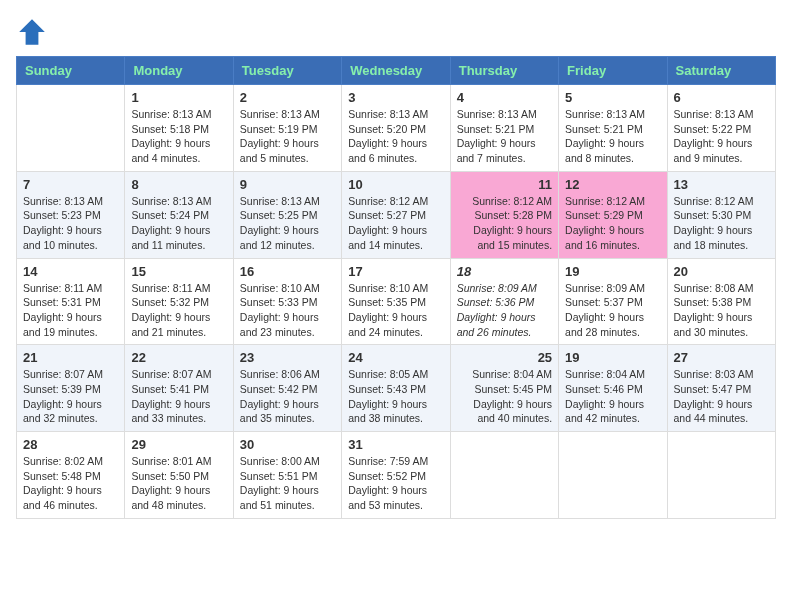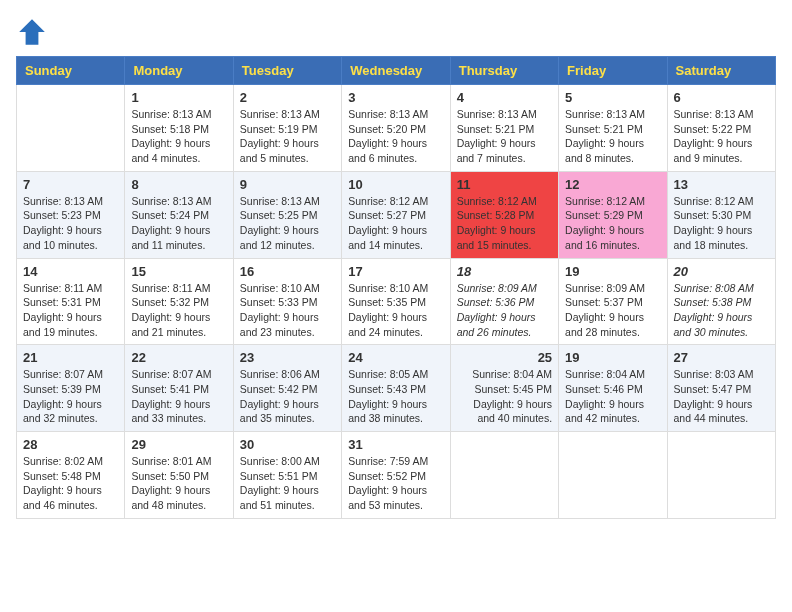--- a/index.html
+++ b/index.html
@@ -52,21 +52,21 @@
       font-size: 15px;
       color: #555;
     }
     .calendar {
       width: 100%;
       border-collapse: collapse;
       border: 1px solid #ccc;
     }
     .calendar th {
       background-color: #3a6db5;
-      color: #fde047;
+      color: #86efac;
       font-size: 13px;
       font-weight: bold;
       text-align: left;
       padding: 6px 8px;
       border: 1px solid #4a7dc5;
     }
     .calendar td {
       vertical-align: top;
       padding: 5px 6px;
       border: 1px solid #ddd;
@@ -197,21 +197,21 @@
 Daylight: 9 hours
 and 12 minutes.</div>
         </td>
         <td style="background-color: rgb(240, 244, 250);">
           <span class="day-number">10</span>
           <div class="day-info" style="white-space: pre-line;">Sunrise: 8:12 AM
 Sunset: 5:27 PM
 Daylight: 9 hours
 and 14 minutes.</div>
         </td>
-        <td style="background-color: #ef4444;">
+        <td style="background-color: #f9a8d4; text-align: right;">
           <span class="day-number">11</span>
           <div class="day-info" style="white-space: pre-line;">Sunrise: 8:12 AM
 Sunset: 5:28 PM
 Daylight: 9 hours
 and 15 minutes.</div>
         </td>
         <td style="background-color: #f9a8d4;">
           <span class="day-number">12</span>
           <div class="day-info" style="white-space: pre-line;">Sunrise: 8:12 AM
 Sunset: 5:29 PM
@@ -262,21 +262,21 @@
 Daylight: 9 hours
 and 26 minutes.</div>
         </td>
         <td style="background-color: rgb(255, 255, 255);">
           <span class="day-number">19</span>
           <div class="day-info" style="white-space: pre-line;">Sunrise: 8:09 AM
 Sunset: 5:37 PM
 Daylight: 9 hours
 and 28 minutes.</div>
         </td>
-        <td style="background-color: rgb(255, 255, 255); font-style: italic;">
+        <td style="background-color: rgb(255, 255, 255);">
           <span class="day-number">20</span>
           <div class="day-info" style="white-space: pre-line;">Sunrise: 8:08 AM
 Sunset: 5:38 PM
 Daylight: 9 hours
 and 30 minutes.</div>
         </td>
       </tr>
       <tr>
         <td style="background-color: rgb(240, 244, 250);">
           <span class="day-number">21</span>

